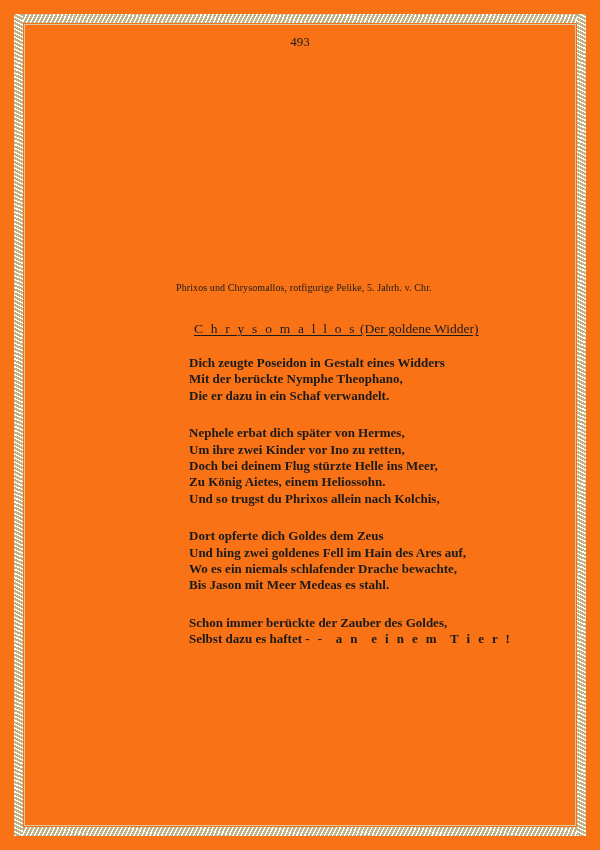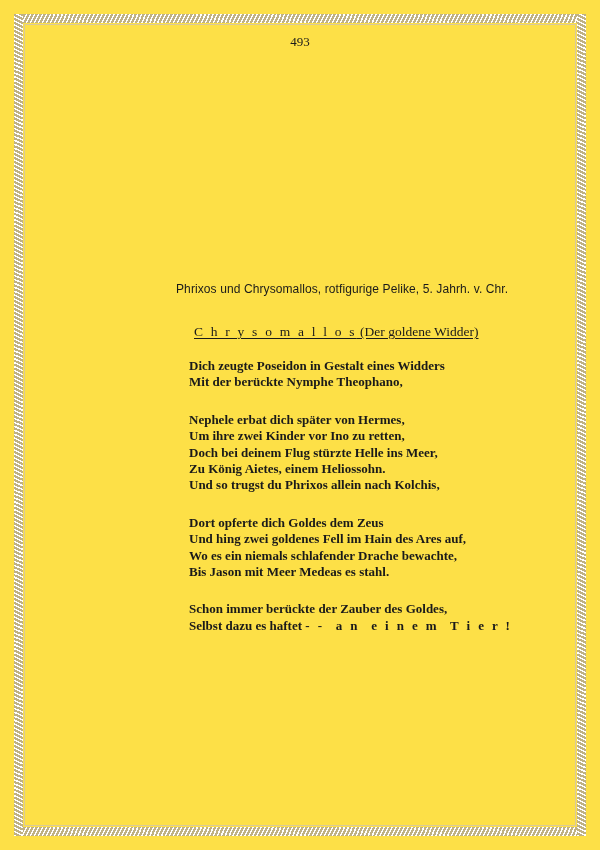--- a/index.html
+++ b/index.html
@@ -9,21 +9,21 @@
   body {
     width: 600px;
     height: 850px;
     background: #ffffff;
     font-family: "Liberation Serif", serif;
   }
   .page {
     position: relative;
     width: 600px;
     height: 850px;
-    background: #fde047;
+    background: #f97316;
     box-sizing: border-box;
     overflow: hidden;
   }
   
   .border-frame {
     position: absolute;
     left: 14px;
     top: 14px;
     right: 14px;
     bottom: 14px;
@@ -88,25 +88,25 @@
 
   .content {
     position: absolute;
     left: 176px;
     top: 282px;
     width: 380px;
     color: #1a1a1a;
   }
 
   .caption {
-    font-size: 12px;
+    font-size: 10px;
     letter-spacing: 0.1px;
     color: #1a1a1a;
     margin: 0 0 28px 0;
-    font-family: Liberation Sans, sans-serif;
+    font-family: Liberation Serif, serif;
   }
 
   .poem-title {
     font-size: 13.5px;
     font-weight: normal;
     margin: 0 0 18px 18px;
     text-decoration: underline;
     text-underline-offset: 2px;
     font-family: "Liberation Serif", serif;
   }
@@ -148,20 +148,21 @@
 
   <div class="content">
 
     <div class="caption">Phrixos und Chrysomallos, rotfigurige Pelike, 5. Jahrh. v. Chr.</div>
 
     <div class="poem-title"><span class="spaced">C h r y s o m a l l o s</span><span> (Der goldene Widder)</span></div>
 
     <div class="stanza">
       <div class="line">Dich zeugte Poseidon in Gestalt eines Widders</div>
       <div class="line">Mit der berückte Nymphe Theophano,</div>
+      <div class="line">Die er dazu in ein Schaf verwandelt.</div>
     </div>
 
     <div class="stanza">
       <div class="line">Nephele erbat dich später von Hermes,</div>
       <div class="line">Um ihre zwei Kinder vor Ino zu retten,</div>
       <div class="line">Doch bei deinem Flug stürzte Helle ins Meer,</div>
       <div class="line">Zu König Aietes, einem Heliossohn.</div>
       <div class="line">Und so trugst du Phrixos allein nach Kolchis,</div>
     </div>
 

